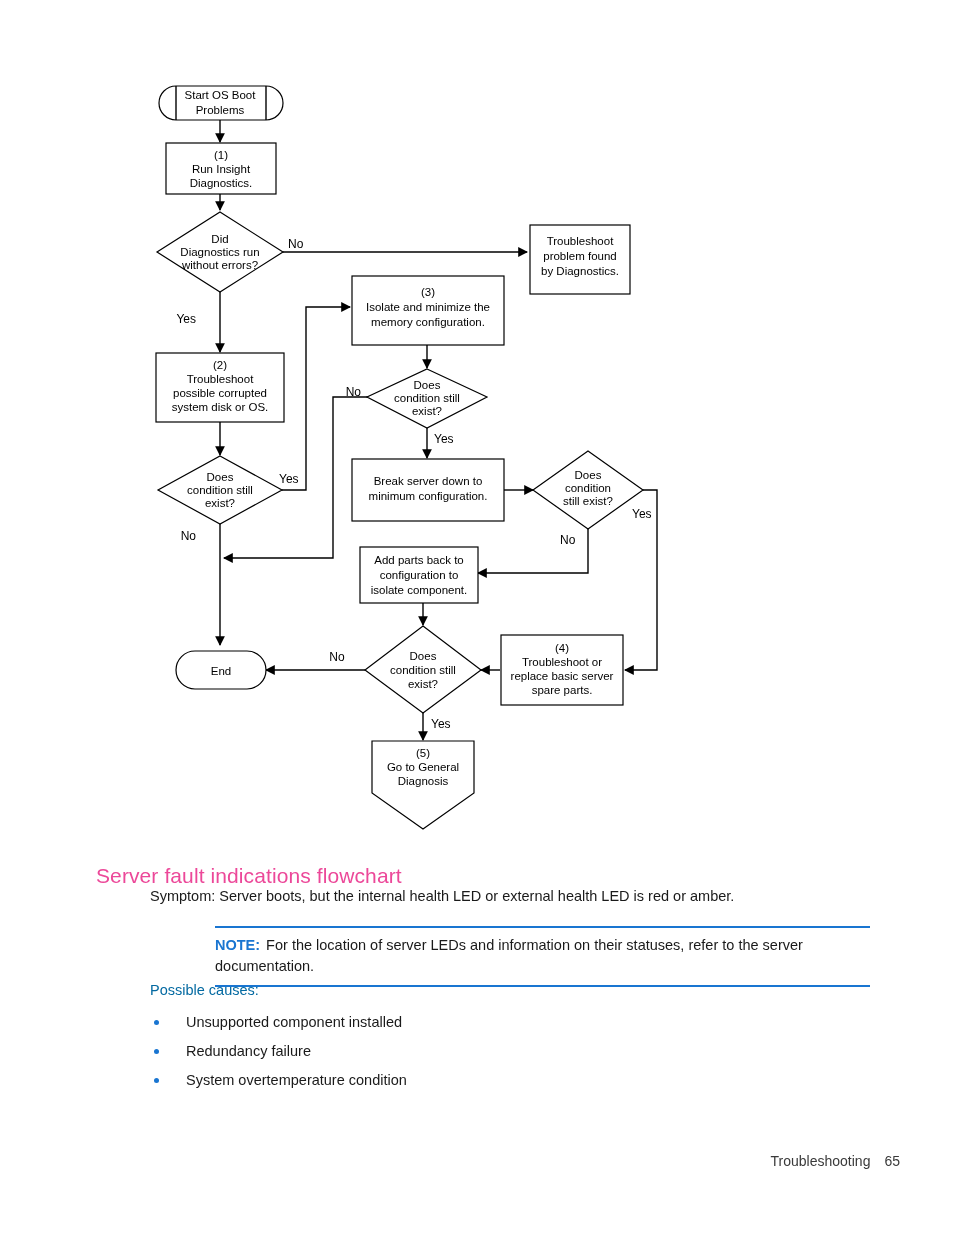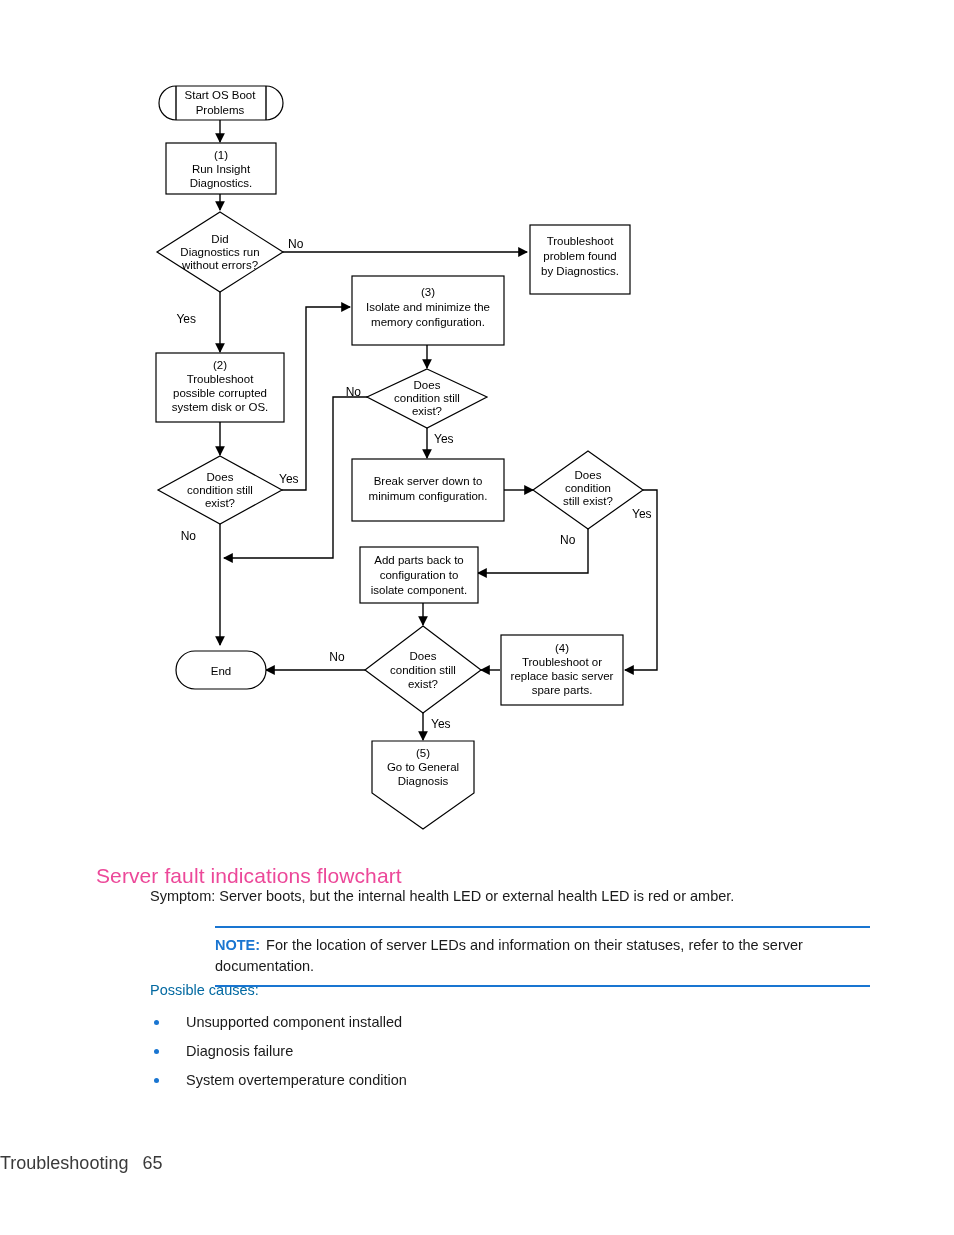--- a/index.html
+++ b/index.html
@@ -131,24 +131,24 @@
     height: 5px;
     border-radius: 50%;
     background: #1975d1;
   }
 
   #page-footer {
     position: absolute;
     left: 0;
     top: 1153px;
     width: 954px;
-    text-align: left;
-    padding-right: 86px;
+    text-align: right;
+    padding-right: 54px;
     box-sizing: border-box;
-    font-size: 18px;
+    font-size: 14px;
     color: #3a3a3a;
   }
   #page-footer .footer-num { margin-left: 14px; }
 </style>
 </head>
 <body>
 
 <div id="flowchart-figure">
   <svg id="flowchart-svg" width="954" height="840" viewBox="0 0 954 840" xmlns="http://www.w3.org/2000/svg">
     <defs>
@@ -330,21 +330,21 @@
 
   <div id="causes-lead">Possible causes:</div>
 
   <ul id="causes-list">
     <li>
       <span class="bullet"></span>
       <span>Unsupported component installed</span>
     </li>
     <li>
       <span class="bullet"></span>
-      <span>Diagnosis failure</span>
+      <span>Redundancy failure</span>
     </li>
     <li>
       <span class="bullet"></span>
       <span>System overtemperature condition</span>
     </li>
   </ul>
 </div>
 
 <div id="page-footer">
   <span>Troubleshooting</span><span class="footer-num">65</span>

